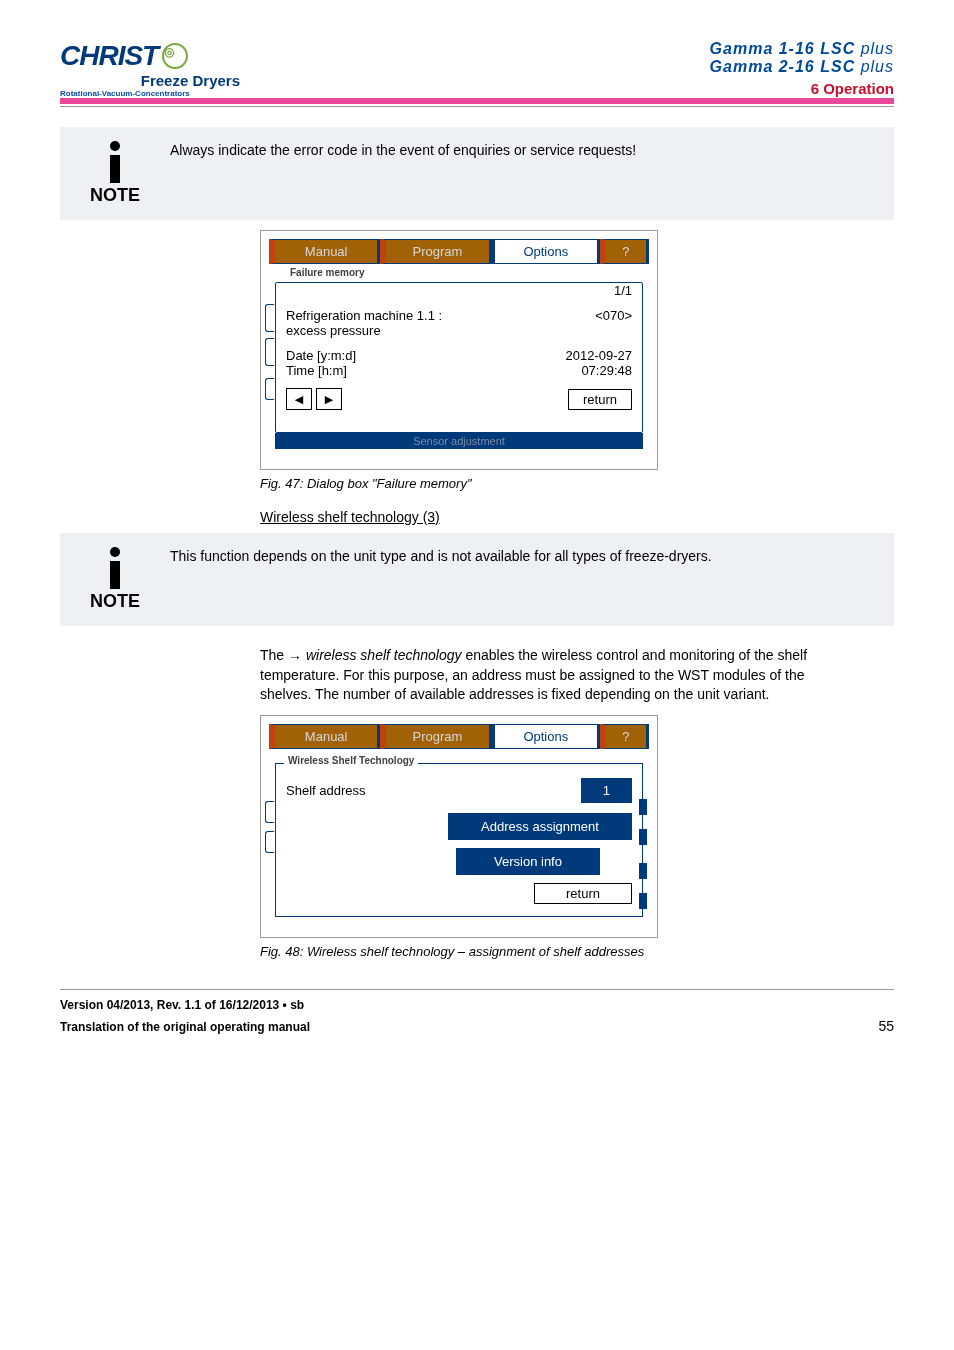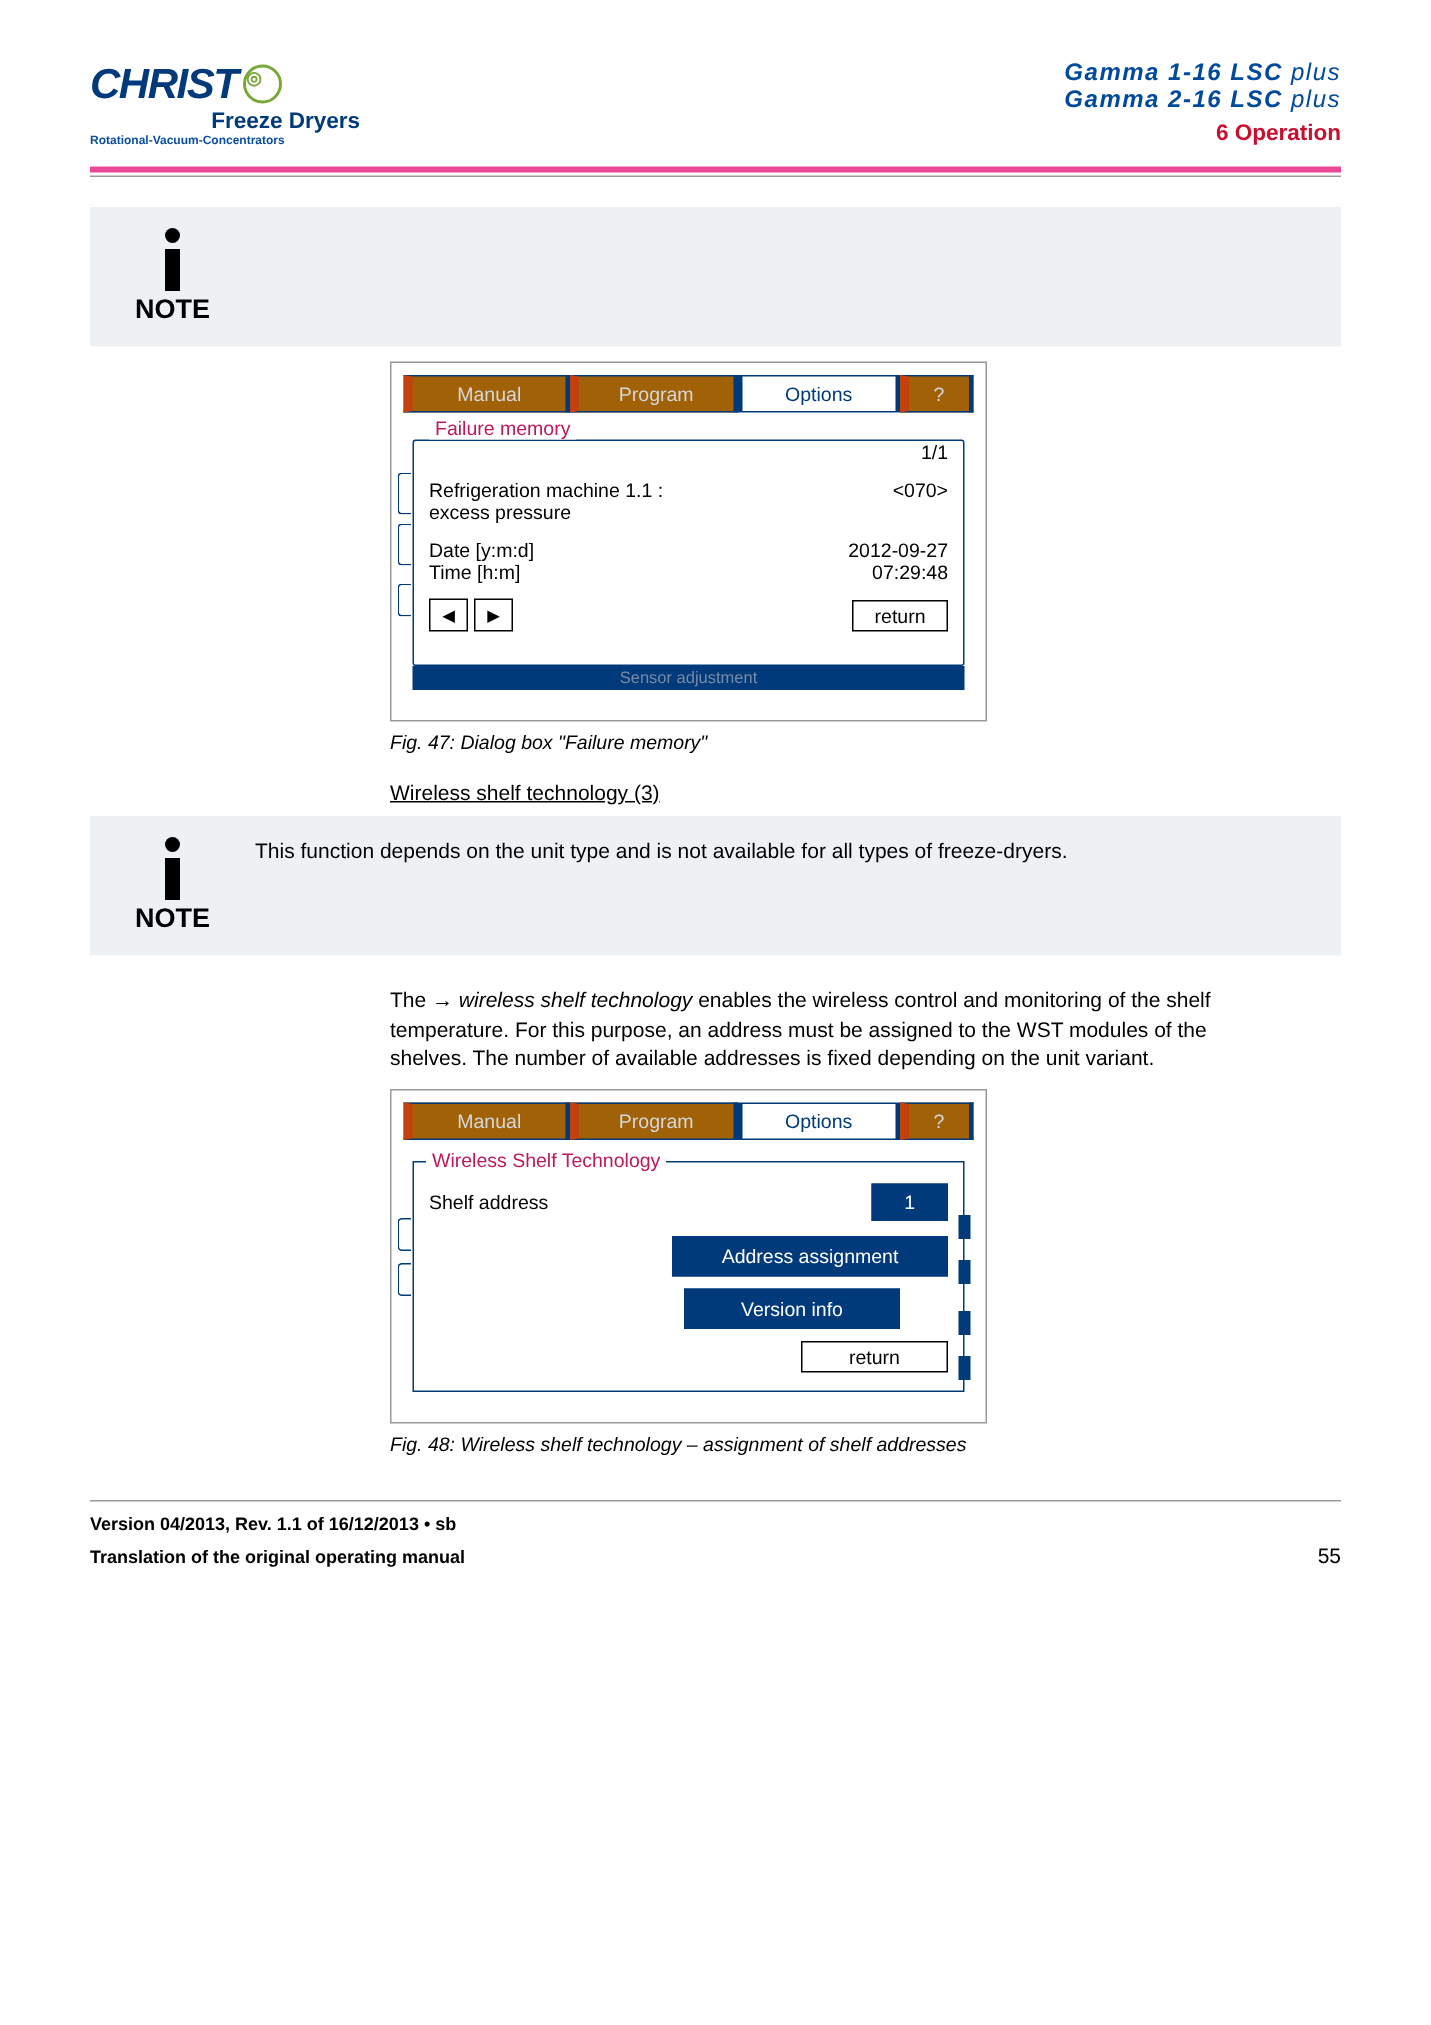--- a/index.html
+++ b/index.html
@@ -1,17 +1,17 @@
 <!DOCTYPE html>
 <html><head>
 <meta charset="utf-8">
 <style>
 body{margin:0;font-family:Arial,Helvetica,sans-serif;font-size:14px;color:#000;background:#fff}
 .page{width:954px;margin:0 auto;padding:40px 60px 20px 60px;box-sizing:border-box;position:relative}
-.hdr{display:flex;justify-content:space-between;align-items:flex-start;border-bottom:4px solid #ec4899;padding-bottom:13px;margin-bottom:2px}
+.hdr{display:flex;justify-content:space-between;align-items:flex-start;border-bottom:6px solid #ec4899;padding-bottom:0;margin-bottom:2px}
 .logo{display:flex;flex-direction:column;align-items:flex-start}
 .logo-txt{font:italic 900 28px Arial;color:#003a7a;letter-spacing:-1px;display:flex;align-items:center}
 .logo-txt span{display:inline-block}
 .o-icon{width:22px;height:22px;border:2px solid #7aa83a;border-radius:50%;display:inline-flex;align-items:center;justify-content:center;margin-left:4px;font-size:12px;color:#7aa83a;font-style:normal}
 .sub1{color:#003a7a;font-size:15px;font-weight:bold;text-align:right;width:180px}
 .sub2{color:#0a4ea3;font-size:8px;font-weight:bold}
 .hdr-r{text-align:right}
 .prod{font:italic 700 16px Arial;color:#004a9e;letter-spacing:1px}
 .section{color:#c8102e;font-weight:bold;font-size:15px;margin-top:4px}
 .hr2{border-bottom:1px solid #999;margin-bottom:20px}
@@ -20,21 +20,21 @@
 .note-icon .dot{width:10px;height:10px;background:#000;border-radius:50%;margin:0 auto}
 .note-icon .bar{width:10px;height:28px;background:#000;margin:4px auto 2px}
 .note-txt{flex:1;padding-left:20px;line-height:1.4}
 .dialog{width:380px;margin:10px auto 6px 200px;border:1px solid #999;background:#fff;padding:8px 8px 20px 8px;position:relative}
 .tabs{display:flex;gap:0}
 .tab{flex:1;text-align:center;padding:4px 0;font-size:13px;border:1px solid #003a7a}
 .tab.inact{background:#a16207;color:#d4d7dc;border-right:3px solid #003a7a;border-left:6px solid #c2410c}
 .tab.act{background:#fff;color:#003a7a;border-left:3px solid #003a7a;border-right:3px solid #003a7a}
 .tab.q{flex:0 0 40px}
 .box{border:1px solid #003a7a;border-radius:2px;margin:18px 6px 0 6px;padding:8px 10px 12px 10px;background:#fff;position:relative}
-.box-title{color:#be185d;font-weight:normal;font-size:13px;background:#fff;padding:0 4px;position:relative;top:-16px;display:inline-block}
+.box-title{color:#404040;font-weight:bold;font-size:10px;background:#fff;padding:0 4px;position:relative;top:-16px;display:inline-block}
 .row{display:flex;justify-content:space-between;font-size:13px;margin-top:-8px;margin-bottom:10px}
 .row2{display:flex;justify-content:space-between;font-size:13px;margin-bottom:10px}
 .navbtns{display:flex;gap:4px}
 .nbtn{width:24px;height:20px;border:1px solid #000;display:flex;align-items:center;justify-content:center;font-size:11px}
 .rbtn{border:1px solid #000;padding:2px 14px;font-size:13px}
 .ghost-bar{background:#003a7a;color:#7a8aa5;font-size:11px;text-align:center;padding:2px 0;margin:0 6px}
 .cap{font-style:italic;font-size:13px;margin:6px 0 18px 200px}
 .subhead{text-decoration:underline;margin-left:200px;margin-bottom:8px}
 .para{margin-left:200px;margin-right:40px;line-height:1.4;margin-bottom:6px}
 .wst-box{border:1px solid #003a7a;margin:14px 6px 0 6px;padding:14px 10px 12px 10px;position:relative}
@@ -69,20 +69,21 @@
     </div>
   </div>
   <div class="hr2"></div>
 
   <div class="note-blk">
     <div class="note-icon">
       <div class="dot"></div>
         <div class="bar"></div>
       <div>NOTE</div>
     </div>
+    <div class="note-txt">Always indicate the error code in the event of enquiries or service requests!</div>
   </div>
 
   <div class="dialog">
     <div class="tabs">
       <div class="tab inact">Manual</div>
       <div class="tab inact">Program</div>
       <div class="tab act">Options</div>
       <div class="tab inact q">?</div>
     </div>
     <div style="position:relative">

